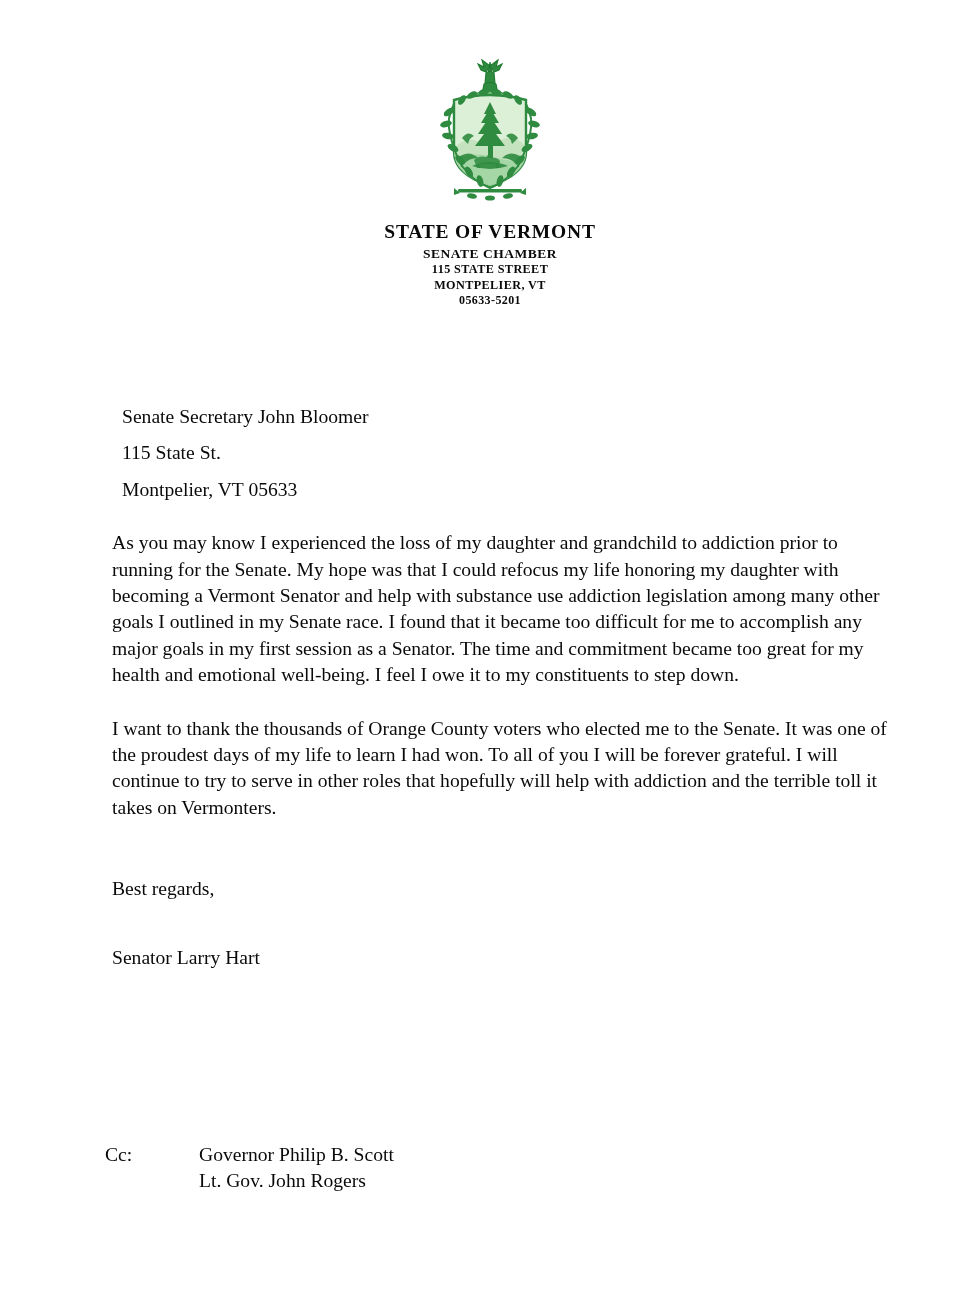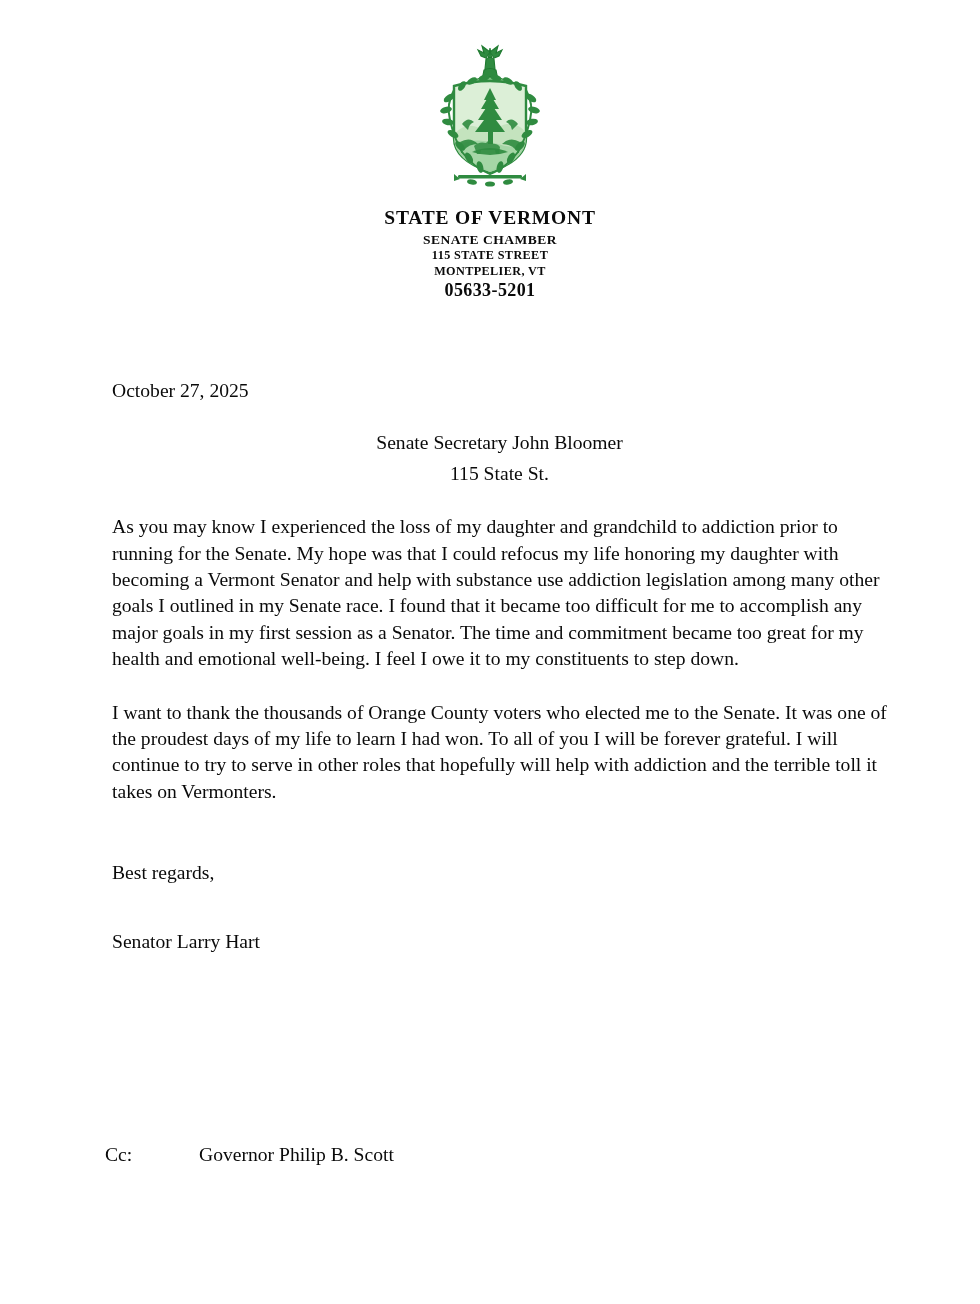--- a/index.html
+++ b/index.html
@@ -13,55 +13,55 @@
     height: 1304px;
     background: #ffffff;
     font-family: "Liberation Serif", "DejaVu Serif", serif;
     color: #0a0a0a;
     overflow: hidden;
   }
 
   
   .letterhead {
     position: absolute;
-    top: 42px;
+    top: 56px;
     left: 0;
     width: 980px;
     text-align: center;
   }
   .seal-wrap {
     width: 124px;
     height: 150px;
     margin: 0 auto 14px auto;
   }
   .seal-wrap svg { display: block; width: 124px; height: 150px; }
 
   .lh-line {
     font-weight: bold;
     letter-spacing: 0.4px;
     line-height: 1.28;
   }
   .lh-1 { font-size: 19.5px; letter-spacing: 0.8px; }
   .lh-2 { font-size: 13.5px; letter-spacing: 0.5px; }
   .lh-3 { font-size: 12.2px; letter-spacing: 0.4px; }
   .lh-4 { font-size: 12.2px; letter-spacing: 0.4px; }
-  .lh-5 { font-size: 18px; letter-spacing: 0.4px; }
+  .lh-5 { font-size: 12px; letter-spacing: 0.4px; }
 
   
   .body-block {
     position: absolute;
     left: 112px;
     top: 378px;
     width: 775px;
     font-size: 19.6px;
     line-height: 26.4px;
   }
   .date-line { margin: 0 0 0 0; }
   .addr-block { margin: 26px 0 0 0; }
-  .addr-block div { margin: 4px; text-align: center; }
+  .addr-block div { margin: 10px; }
   .salutation { margin: 33px 0 0 0; }
   .para { margin: 27px 0 0 0; text-align: left; }
   .closing { margin: 55px 0 0 0; }
   .signature { margin: 42px 0 0 0; }
 
   
   .cc-block {
     position: absolute;
     left: 105px;
     top: 1142px;
@@ -166,37 +166,38 @@
 
     <div class="lh-line lh-1">STATE OF VERMONT</div>
     <div class="lh-line lh-2">SENATE CHAMBER</div>
     <div class="lh-line lh-3">115 STATE STREET</div>
     <div class="lh-line lh-4">MONTPELIER, VT</div>
     <div class="lh-line lh-5">05633-5201</div>
   </div>
 
   <div class="body-block">
 
-    <div class="date-line">October 27, 2025</div>
 
     <div class="addr-block">
       <div>Senate Secretary John Bloomer</div>
       <div>115 State St.</div>
+      <div>Montpelier, VT 05633</div>
     </div>
 
 
     <div class="para">As you may know I experienced the loss of my daughter and grandchild to addiction prior to running for the Senate. My hope was that I could refocus my life honoring my daughter with becoming a Vermont Senator and help with substance use addiction legislation among many other goals I outlined in my Senate race. I found that it became too difficult for me to accomplish any major goals in my first session as a Senator. The time and commitment became too great for my health and emotional well-being. I feel I owe it to my constituents to step down.</div>
     <div class="para">I want to thank the thousands of Orange County voters who elected me to the Senate. It was one of the proudest days of my life to learn I had won.  To all of you I will be forever grateful. I will continue to try to serve in other roles that hopefully will help with addiction and the terrible toll it takes on Vermonters.</div>
 
     <div class="closing">Best regards,</div>
     <div class="signature">Senator Larry Hart</div>
   </div>
 
   <div class="cc-block">
     <div class="cc-row">
       <div class="cc-label">Cc:</div>
       <div class="cc-names">
         <div>Governor Philip B. Scott</div>
+        <div>Lt. Gov. John Rogers</div>
       </div>
     </div>
   </div>
 
 </div>
 
 </body></html>

